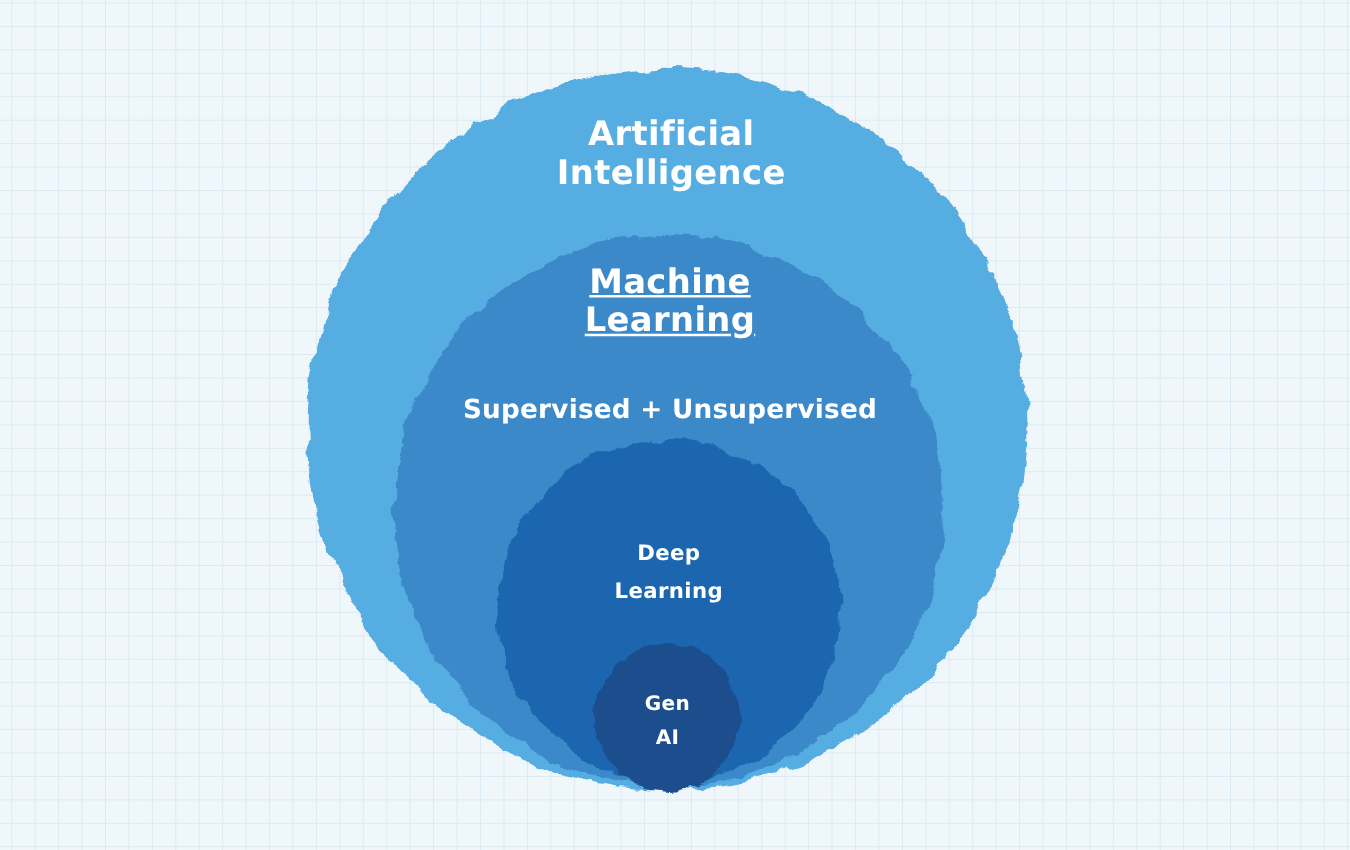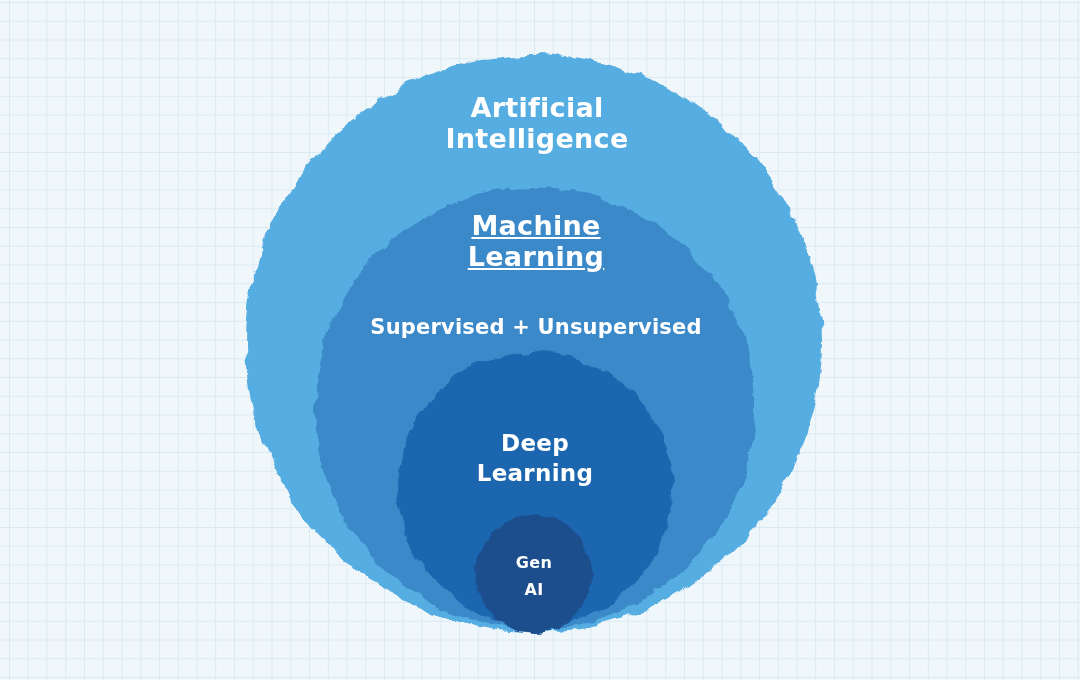--- a/index.html
+++ b/index.html
@@ -57,21 +57,21 @@
   .label-ml-sub {
     left: 536px;
     top: 315px;
     font-size: 21px;
     line-height: 24px;
     letter-spacing: 0.2px;
   }
   .label-dl {
     left: 535px;
     top: 428px;
-    font-size: 23px;
+    font-size: 17px;
     line-height: 30px;
   }
   .label-genai {
     left: 534px;
     top: 549px;
     font-size: 16px;
     line-height: 27px;
   }
 </style>
 </head>

